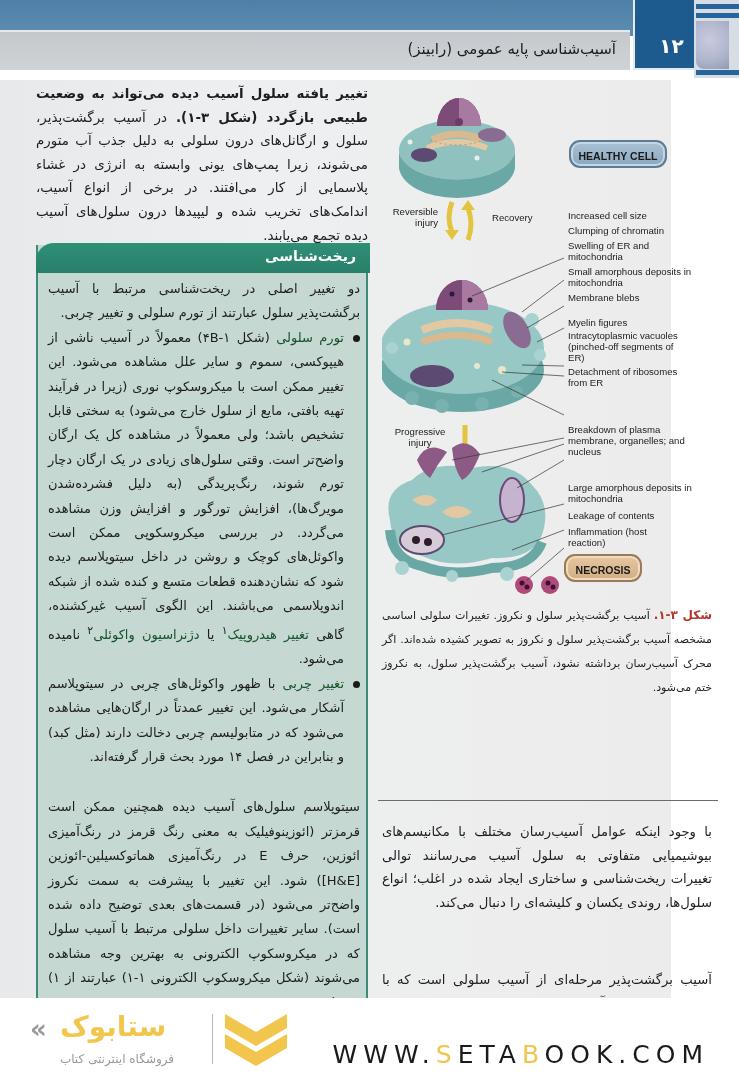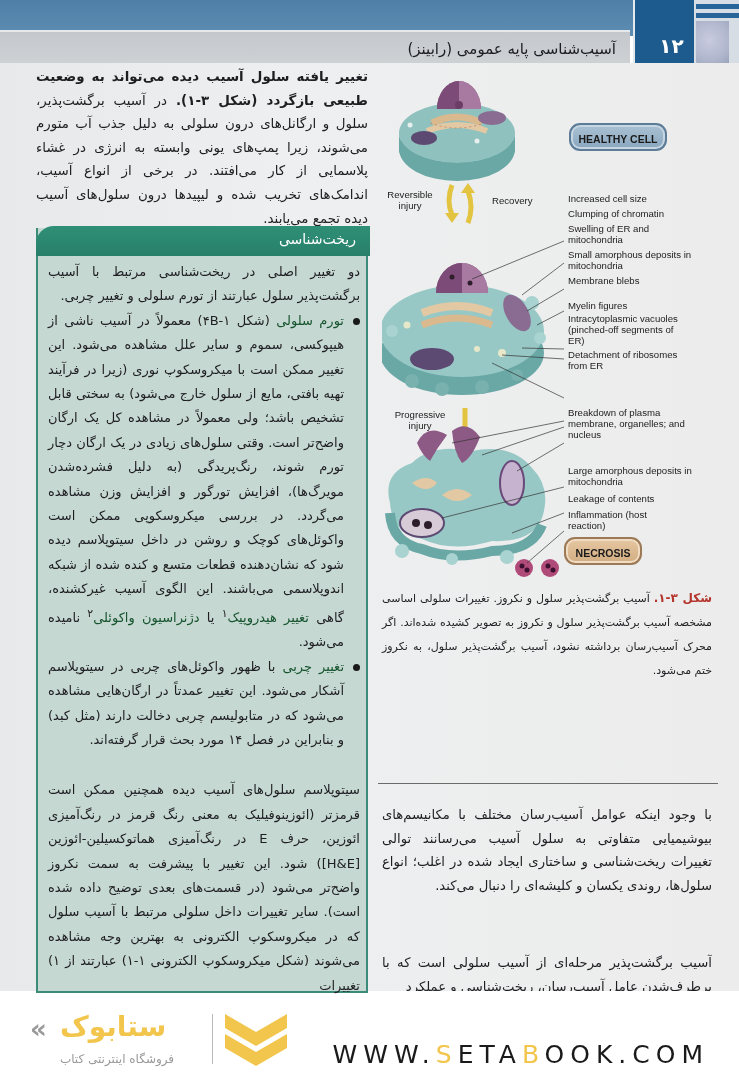--- a/index.html
+++ b/index.html
@@ -17,34 +17,34 @@
     border: 2px solid #e4e9ee; border-top: none; text-decoration: underline; }
   .page-num { position: absolute; width: 100%; top: 34px; text-align: center; color: #ffffff;
     font-size: 20px; font-weight: bold; }
   .thumb-strip { position: absolute; left: 694px; top: 0; width: 45px; height: 78px; background: #d6dde4; }
   .thumb-bar { position: absolute; left: 2px; width: 43px; height: 5px; background: #27649a; }
   .thumb-img { position: absolute; left: 2px; top: 21px; width: 33px; height: 48px;
     background: radial-gradient(circle at 40% 40%, #c9cbe0 0%, #aeb5cb 60%, #8e9bb4 100%);
     border-radius: 0 0 0 8px; }
 
   
-  .page { position: absolute; left: 0; top: 63px; width: 739px; height: 928px;
+  .page { position: absolute; left: 0; top: 80px; width: 671px; height: 928px;
     background: linear-gradient(90deg, #e8e9eb 0%, #eeeff0 40%, #ececec 100%); padding-left: 44px; }
 
   .rtl { direction: rtl; text-align: justify; }
 
   .intro-para { position: absolute; left: 36px; top: 2px; width: 332px; font-size: 13.4px; line-height: 23.6px; }
   .intro-para b { font-weight: bold; }
 
   
   .morph-box { position: absolute; left: 36px; top: 165px; width: 332px; height: 765px;
     background: #c6d8d2; border: 2px solid #3c8a78; border-top: none; }
   .morph-header { position: absolute; left: -2px; top: -2px; width: 334px; height: 30px;
     background: linear-gradient(180deg, #2f8f77 0%, #287f6a 100%); border-radius: 18px 0 0 0; }
-  .morph-title { position: absolute; right: 14px; top: 5px; color: #ffffff; font-weight: normal; font-size: 14px; }
+  .morph-title { position: absolute; right: 14px; top: 5px; color: #ffffff; font-weight: bold; font-size: 14px; }
   .morph-body { position: absolute; left: 10px; top: 32px; width: 312px; font-size: 13px; line-height: 24.4px; }
   .morph-body p { margin-bottom: 0; }
   .bullet { position: relative; padding-right: 16px; }
   .bullet::before { content: ""; position: absolute; right: 0; top: 9px; width: 7px; height: 7px; border-radius: 50%; background: #1a1a1a; }
   .term { font-weight: normal; color: #14532d; }
   .spacer { height: 26px; }
 
   
   .figure { position: absolute; left: 382px; top: 0; width: 330px; height: 520px; }
   .lbl { position: absolute; font-size: 9.6px; line-height: 11px; color: #222; font-family: "Liberation Sans", sans-serif; }
@@ -219,21 +219,21 @@
         <line x1="100" y1="392" x2="182" y2="364"></line>
         <line x1="135" y1="408" x2="182" y2="380"></line>
         <line x1="60" y1="455" x2="182" y2="424"></line>
         <line x1="130" y1="470" x2="182" y2="450"></line>
         <line x1="145" y1="500" x2="182" y2="468"></line>
       </g>
     </svg>
 
     <div class="badge badge-healthy">HEALTHY CELL</div>
 
-    <div class="lbl" style="left:0;top:126px;width:56px;text-align:center">Reversible injury</div>
+    <div class="lbl" style="left:0;top:126px;width:56px;text-align:right">Reversible injury</div>
     <div class="lbl" style="left:110px;top:132px">Recovery</div>
     <div class="lbl" style="left:6px;top:346px;width:64px;text-align:center">Progressive injury</div>
 
     <div class="lbl lbl-r" style="left:186px;top:130px;width:140px">Increased cell size</div>
     <div class="lbl lbl-r" style="left:186px;top:145px;width:140px">Clumping of chromatin</div>
     <div class="lbl lbl-r" style="left:186px;top:160px;width:100px">Swelling of ER and mitochondria</div>
     <div class="lbl lbl-r" style="left:186px;top:186px;width:140px">Small amorphous deposits in mitochondria</div>
     <div class="lbl lbl-r" style="left:186px;top:212px;width:140px">Membrane blebs</div>
     <div class="lbl lbl-r" style="left:186px;top:237px;width:140px">Myelin figures</div>
     <div class="lbl lbl-r" style="left:186px;top:250px;width:124px">Intracytoplasmic vacuoles (pinched-off segments of ER)</div>

